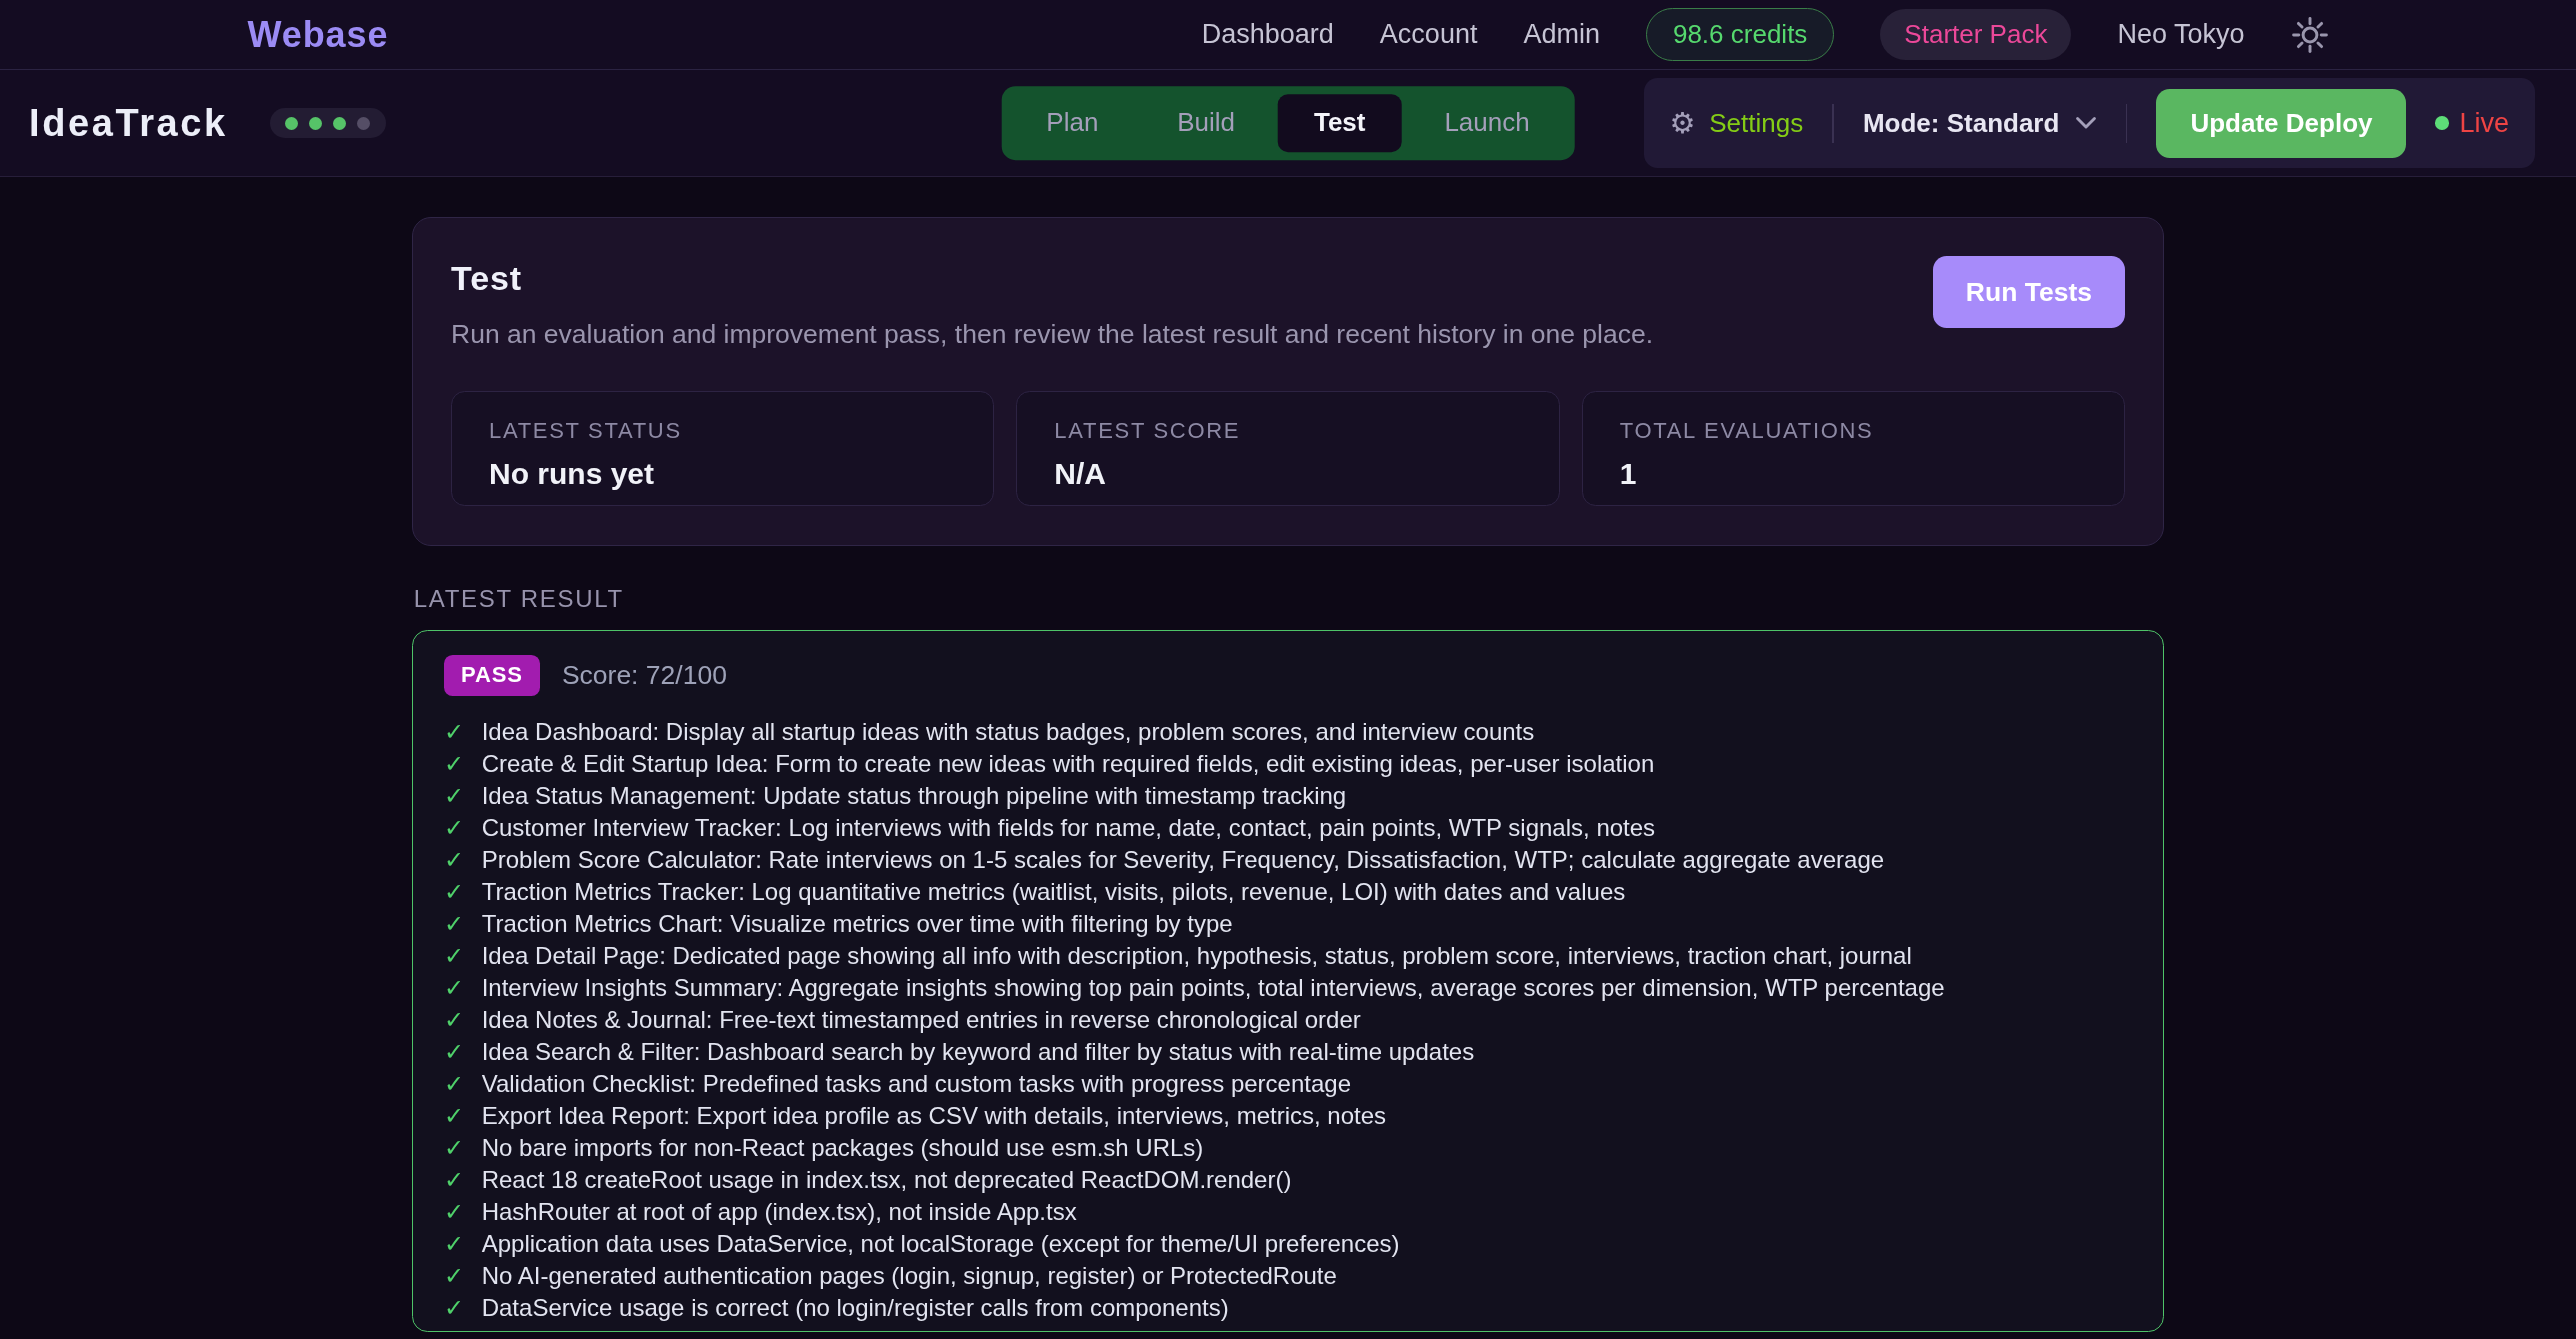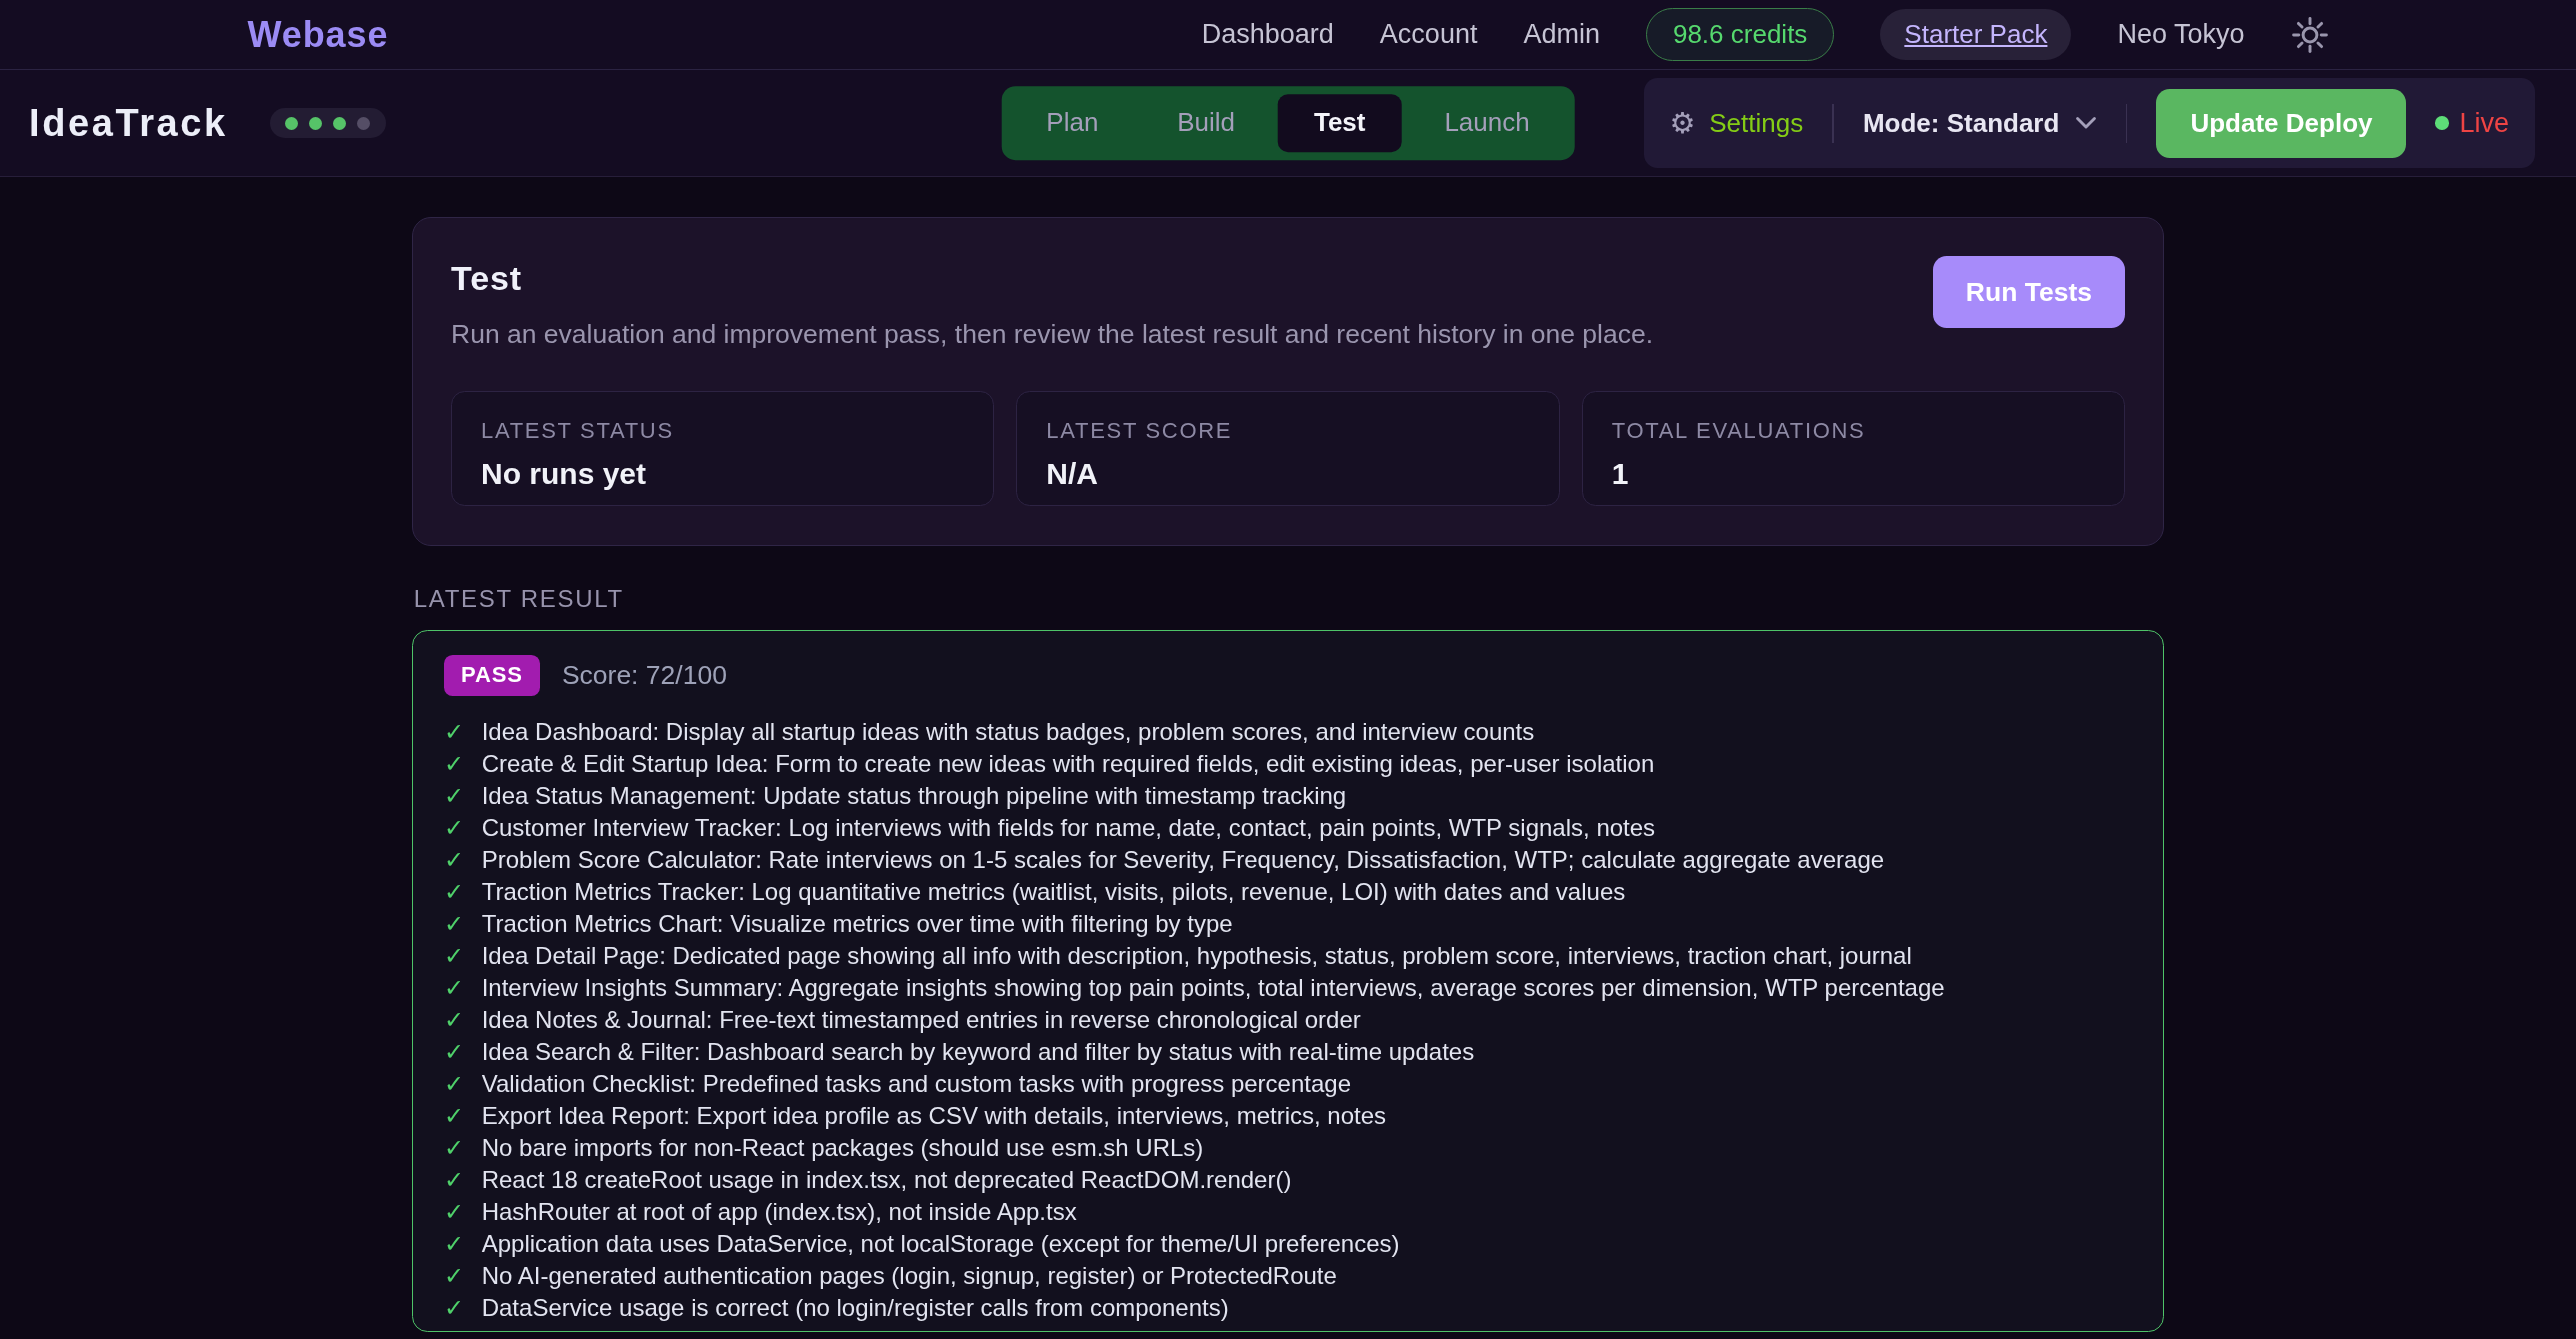--- a/index.html
+++ b/index.html
@@ -25,22 +25,22 @@
     color: #9b8bf4; margin-right: auto;
   }
   .nav-right { display: flex; align-items: center; gap: 46px; }
   .nav-link { font-size: 27px; color: #c6c4d4; cursor: pointer; text-decoration: none; }
   .credits-badge {
     font-size: 26px; color: #56d96e;
     border: 1.7px solid #3a7d48; background: rgba(74,222,128,0.07);
     border-radius: 856px; padding: 10.3px 26px;
   }
   .plan-badge {
-    font-size: 26px; color: #c4b5fd;
-    background: #282138; border-radius: 856px; padding: 10.3px 24px; text-decoration: underline;
+    font-size: 26px; color: #ec4899;
+    background: #282138; border-radius: 856px; padding: 10.3px 24px;
   }
   .env-label { font-size: 27px; color: #c6c4d4; }
   .sun-btn { display: flex; align-items: center; cursor: pointer; }
 
   
   .projectbar {
     height: 107px; background: #140c22;
     border-bottom: 1.7px solid #271e3a;
     display: flex; align-items: center; justify-content: space-between;
     padding: 0 41px 0 29px; position: relative;
@@ -100,21 +100,21 @@
   .panel-desc { font-size: 26.5px; color: #9a95ae; margin-top: 20.6px; }
   .run-btn {
     position: absolute; top: 38px; right: 38px;
     background: #a78bfa; color: #ffffff; border: none; cursor: pointer;
     font-size: 26.5px; font-weight: bold; font-family: inherit;
     border-radius: 13.7px; padding: 20.6px 33px;
   }
   .stats { display: grid; grid-template-columns: 1fr 1fr 1fr; gap: 22px; margin-top: 41px; list-style: none; }
   .stat-card {
     background: #160f23; border: 1.7px solid #2d2343; border-radius: 13.7px;
-    padding: 26px 29px; height: 115px;
+    padding: 26px 37px; height: 115px;
   }
   .stat-label { font-size: 22px; color: #8d89a4; letter-spacing: 1.7px; text-transform: uppercase; }
   .stat-value { font-size: 30px; font-weight: bold; color: #f1f2f8; margin-top: 13.7px; }
 
   .section-label {
     font-size: 24px; color: #9793ac; letter-spacing: 1.7px;
     margin: 39px 0 0 1.7px; text-transform: uppercase;
   }
 
   .result-box {

